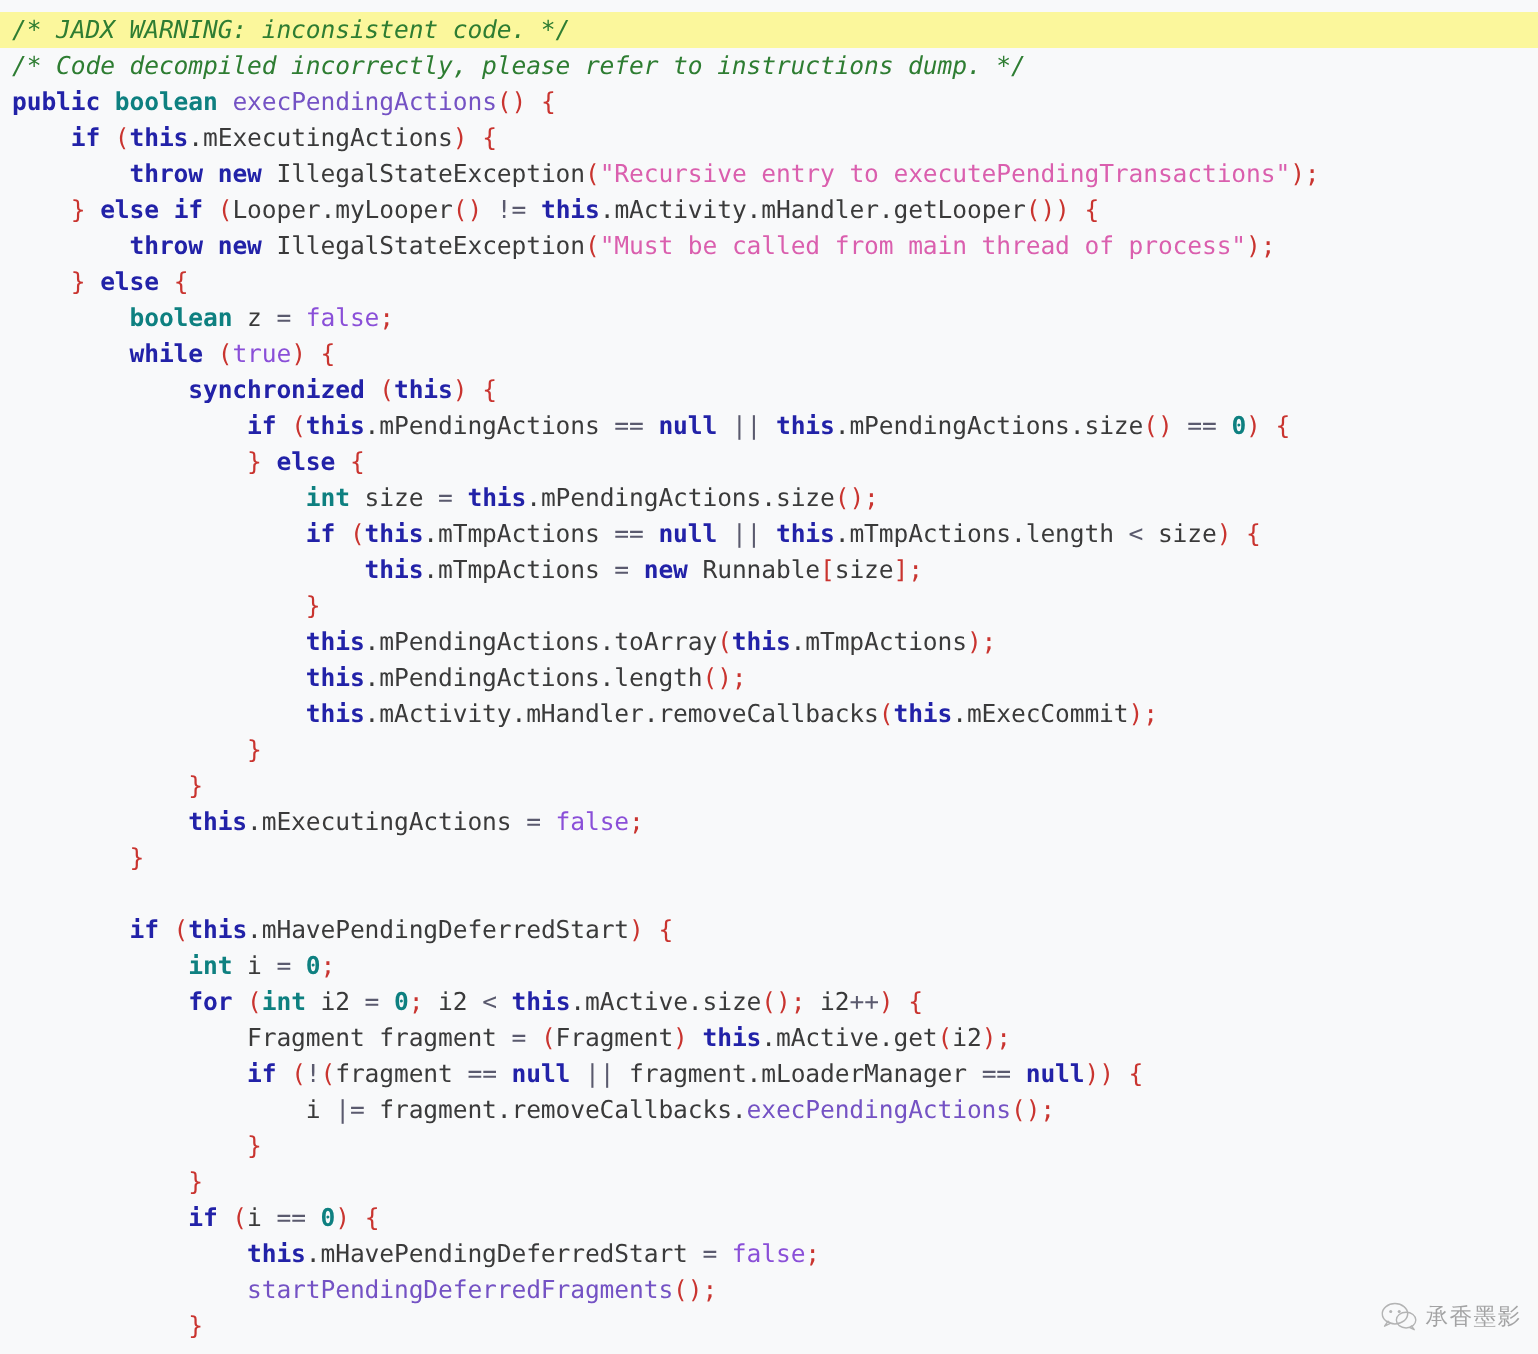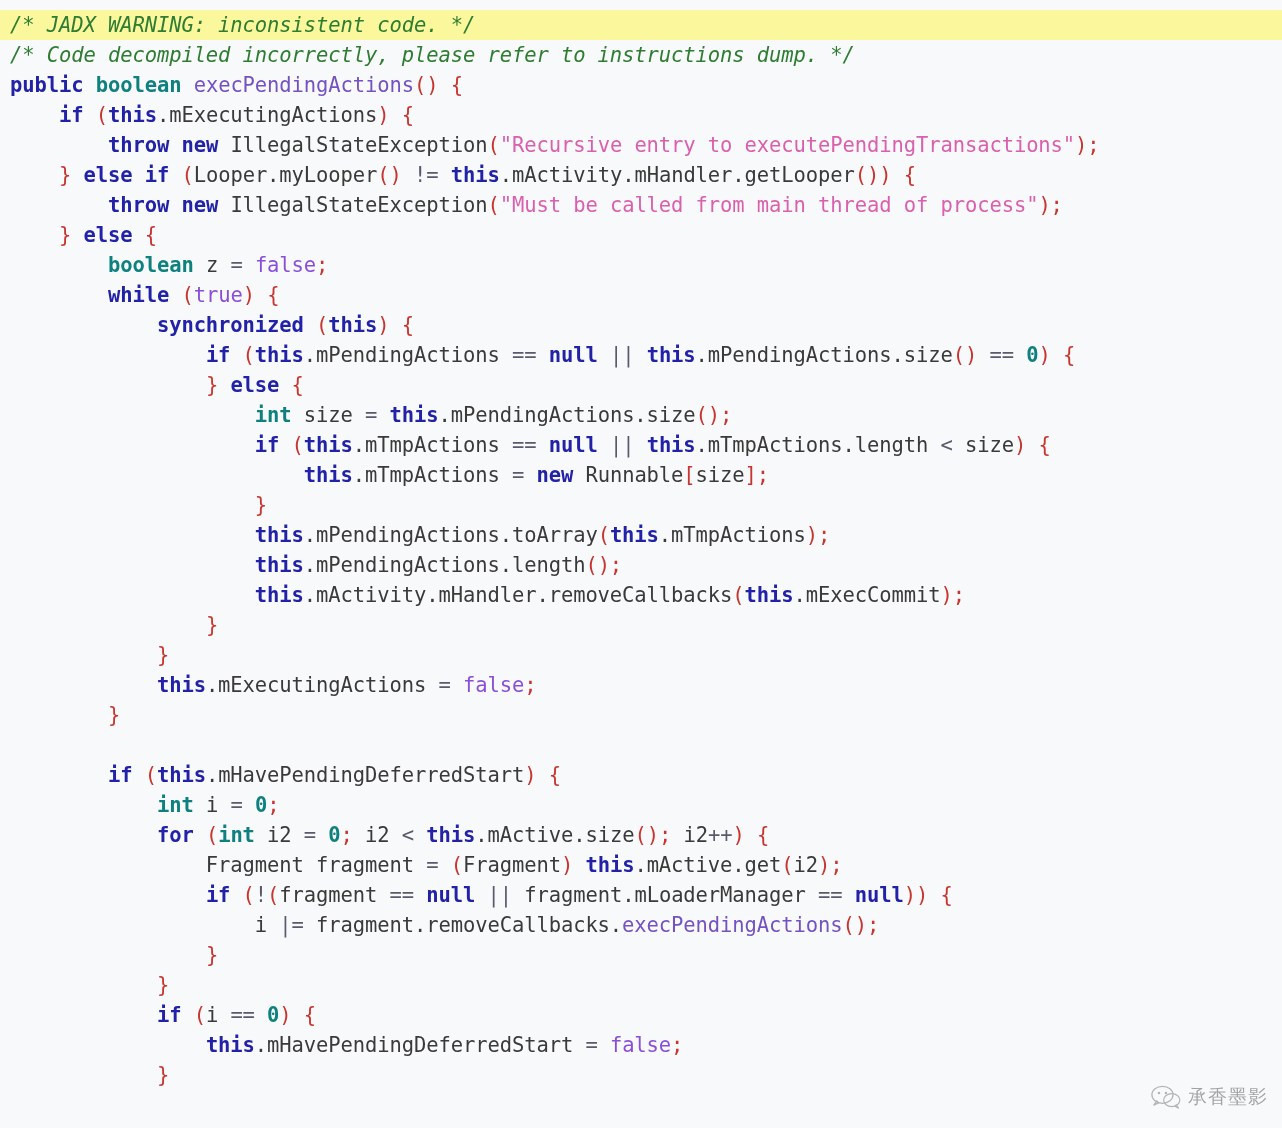--- a/index.html
+++ b/index.html
@@ -105,20 +105,21 @@
       <div class="code-line"><span class="t-id" style="color: rgb(58, 58, 58);">        </span><span class="t-kw" style="color: rgb(34, 34, 168);">if</span><span class="t-id" style="color: rgb(58, 58, 58);"> </span><span class="t-pun" style="color: rgb(201, 52, 47);">(</span><span class="t-kw" style="color: rgb(34, 34, 168);">this</span><span class="t-id" style="color: rgb(58, 58, 58);">.mHavePendingDeferredStart</span><span class="t-pun" style="color: rgb(201, 52, 47);">)</span><span class="t-id" style="color: rgb(58, 58, 58);"> </span><span class="t-pun" style="color: rgb(201, 52, 47);">{</span></div>
       <div class="code-line"><span class="t-id" style="color: rgb(58, 58, 58);">            </span><span class="t-type" style="color: rgb(14, 128, 128);">int</span><span class="t-id" style="color: rgb(58, 58, 58);"> i </span><span class="t-op" style="color: rgb(90, 90, 110);">=</span><span class="t-id" style="color: rgb(58, 58, 58);"> </span><span class="t-num" style="color: rgb(14, 128, 128);">0</span><span class="t-pun" style="color: rgb(201, 52, 47);">;</span></div>
       <div class="code-line"><span class="t-id" style="color: rgb(58, 58, 58);">            </span><span class="t-kw" style="color: rgb(34, 34, 168);">for</span><span class="t-id" style="color: rgb(58, 58, 58);"> </span><span class="t-pun" style="color: rgb(201, 52, 47);">(</span><span class="t-type" style="color: rgb(14, 128, 128);">int</span><span class="t-id" style="color: rgb(58, 58, 58);"> i2 </span><span class="t-op" style="color: rgb(90, 90, 110);">=</span><span class="t-id" style="color: rgb(58, 58, 58);"> </span><span class="t-num" style="color: rgb(14, 128, 128);">0</span><span class="t-pun" style="color: rgb(201, 52, 47);">;</span><span class="t-id" style="color: rgb(58, 58, 58);"> i2 </span><span class="t-op" style="color: rgb(90, 90, 110);">&lt;</span><span class="t-id" style="color: rgb(58, 58, 58);"> </span><span class="t-kw" style="color: rgb(34, 34, 168);">this</span><span class="t-id" style="color: rgb(58, 58, 58);">.mActive.size</span><span class="t-pun" style="color: rgb(201, 52, 47);">();</span><span class="t-id" style="color: rgb(58, 58, 58);"> i2</span><span class="t-op" style="color: rgb(90, 90, 110);">++</span><span class="t-pun" style="color: rgb(201, 52, 47);">)</span><span class="t-id" style="color: rgb(58, 58, 58);"> </span><span class="t-pun" style="color: rgb(201, 52, 47);">{</span></div>
       <div class="code-line"><span class="t-id" style="color: rgb(58, 58, 58);">                Fragment fragment </span><span class="t-op" style="color: rgb(90, 90, 110);">=</span><span class="t-id" style="color: rgb(58, 58, 58);"> </span><span class="t-pun" style="color: rgb(201, 52, 47);">(</span><span class="t-id" style="color: rgb(58, 58, 58);">Fragment</span><span class="t-pun" style="color: rgb(201, 52, 47);">)</span><span class="t-id" style="color: rgb(58, 58, 58);"> </span><span class="t-kw" style="color: rgb(34, 34, 168);">this</span><span class="t-id" style="color: rgb(58, 58, 58);">.mActive.get</span><span class="t-pun" style="color: rgb(201, 52, 47);">(</span><span class="t-id" style="color: rgb(58, 58, 58);">i2</span><span class="t-pun" style="color: rgb(201, 52, 47);">);</span></div>
       <div class="code-line"><span class="t-id" style="color: rgb(58, 58, 58);">                </span><span class="t-kw" style="color: rgb(34, 34, 168);">if</span><span class="t-id" style="color: rgb(58, 58, 58);"> </span><span class="t-pun" style="color: rgb(201, 52, 47);">(</span><span class="t-op" style="color: rgb(90, 90, 110);">!</span><span class="t-pun" style="color: rgb(201, 52, 47);">(</span><span class="t-id" style="color: rgb(58, 58, 58);">fragment </span><span class="t-op" style="color: rgb(90, 90, 110);">==</span><span class="t-id" style="color: rgb(58, 58, 58);"> </span><span class="t-kw" style="color: rgb(34, 34, 168);">null</span><span class="t-id" style="color: rgb(58, 58, 58);"> </span><span class="t-op" style="color: rgb(90, 90, 110);">||</span><span class="t-id" style="color: rgb(58, 58, 58);"> fragment.mLoaderManager </span><span class="t-op" style="color: rgb(90, 90, 110);">==</span><span class="t-id" style="color: rgb(58, 58, 58);"> </span><span class="t-kw" style="color: rgb(34, 34, 168);">null</span><span class="t-pun" style="color: rgb(201, 52, 47);">))</span><span class="t-id" style="color: rgb(58, 58, 58);"> </span><span class="t-pun" style="color: rgb(201, 52, 47);">{</span></div>
       <div class="code-line"><span class="t-id" style="color: rgb(58, 58, 58);">                    i </span><span class="t-op" style="color: rgb(90, 90, 110);">|=</span><span class="t-id" style="color: rgb(58, 58, 58);"> fragment.removeCallbacks.</span><span class="t-fn" style="color: rgb(116, 82, 196);">execPendingActions</span><span class="t-pun" style="color: rgb(201, 52, 47);">();</span></div>
       <div class="code-line"><span class="t-id" style="color: rgb(58, 58, 58);">                </span><span class="t-pun" style="color: rgb(201, 52, 47);">}</span></div>
       <div class="code-line"><span class="t-id" style="color: rgb(58, 58, 58);">            </span><span class="t-pun" style="color: rgb(201, 52, 47);">}</span></div>
       <div class="code-line"><span class="t-id" style="color: rgb(58, 58, 58);">            </span><span class="t-kw" style="color: rgb(34, 34, 168);">if</span><span class="t-id" style="color: rgb(58, 58, 58);"> </span><span class="t-pun" style="color: rgb(201, 52, 47);">(</span><span class="t-id" style="color: rgb(58, 58, 58);">i </span><span class="t-op" style="color: rgb(90, 90, 110);">==</span><span class="t-id" style="color: rgb(58, 58, 58);"> </span><span class="t-num" style="color: rgb(14, 128, 128);">0</span><span class="t-pun" style="color: rgb(201, 52, 47);">)</span><span class="t-id" style="color: rgb(58, 58, 58);"> </span><span class="t-pun" style="color: rgb(201, 52, 47);">{</span></div>
       <div class="code-line"><span class="t-id" style="color: rgb(58, 58, 58);">                </span><span class="t-kw" style="color: rgb(34, 34, 168);">this</span><span class="t-id" style="color: rgb(58, 58, 58);">.mHavePendingDeferredStart </span><span class="t-op" style="color: rgb(90, 90, 110);">=</span><span class="t-id" style="color: rgb(58, 58, 58);"> </span><span class="t-lit" style="color: rgb(138, 79, 216);">false</span><span class="t-pun" style="color: rgb(201, 52, 47);">;</span></div>
+      <div class="code-line"><span class="t-id" style="color: rgb(58, 58, 58);">                </span><span class="t-fn" style="color: rgb(116, 82, 196);">startPendingDeferredFragments</span><span class="t-pun" style="color: rgb(201, 52, 47);">();</span></div>
       <div class="code-line"><span class="t-id" style="color: rgb(58, 58, 58);">            </span><span class="t-pun" style="color: rgb(201, 52, 47);">}</span></div>
     </div>
 
   <div id="watermark">
     <span class="wm-logo">
       <svg viewBox="0 0 34 28" width="30" height="26" aria-hidden="true">
         <ellipse cx="13" cy="11.5" rx="12" ry="9.6" fill="none" stroke="#8a8a8a" stroke-width="1.4"></ellipse>
         <path d="M6.5 18.5 L3.2 23.2 L8.6 20.6 Z" fill="none" stroke="#8a8a8a" stroke-width="1.4" stroke-linejoin="round"></path>
         <circle cx="9" cy="9.4" r="1.45" fill="#8a8a8a"></circle>
         <circle cx="17" cy="9.4" r="1.45" fill="#8a8a8a"></circle>

